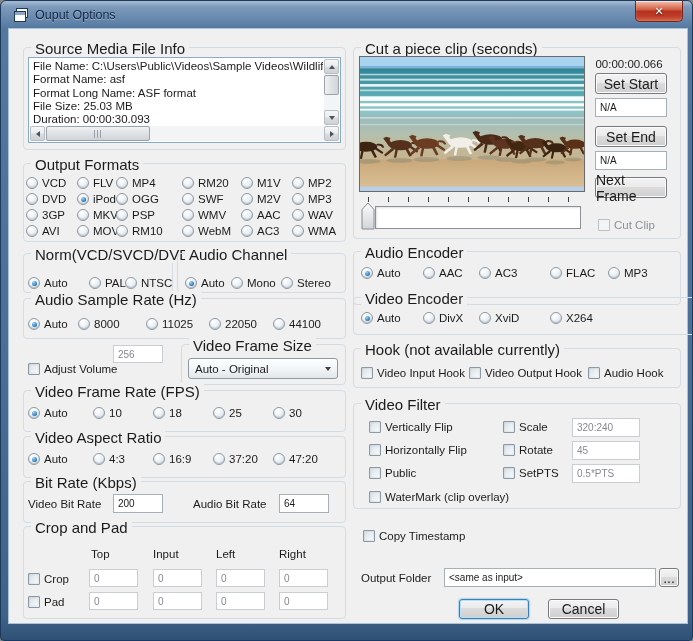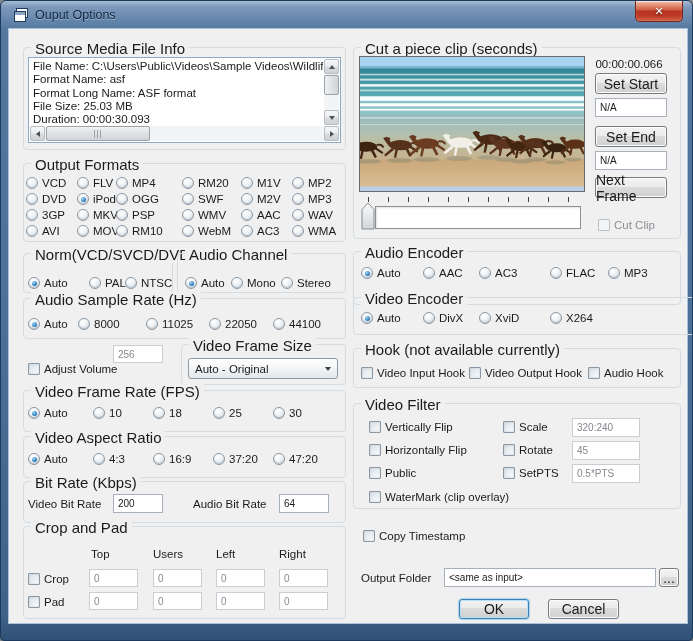--- a/index.html
+++ b/index.html
@@ -340,21 +340,21 @@
   </div>
   <div class="lab" style="left:27px;top:497px">Video Bit Rate</div>
   <div class="inp" style="left:112px;top:493px;width:50px;height:19px">200</div>
   <div class="lab" style="left:192px;top:497px">Audio Bit Rate</div>
   <div class="inp" style="left:278px;top:493px;width:50px;height:19px">64</div>
 
   <div class="grp" style="left:22px;top:525px;width:323px;height:93px">
     <span class="gl">Crop and Pad</span>
   </div>
   <div class="lab" style="left:90px;top:547px">Top</div>
-  <div class="lab" style="left:152px;top:547px">Users</div>
+  <div class="lab" style="left:152px;top:547px">Input</div>
   <div class="lab" style="left:215px;top:547px">Left</div>
   <div class="lab" style="left:278px;top:547px">Right</div>
   <div class="ci" style="left:27px;top:571px">
       <span class="cbx"></span>
       <span class="tl">Crop</span>
     </div>
   <div class="inp dis" style="left:88px;top:568px;width:49px;height:18px">0</div>
   <div class="inp dis" style="left:152px;top:568px;width:49px;height:18px">0</div>
   <div class="inp dis" style="left:215px;top:568px;width:49px;height:18px">0</div>
   <div class="inp dis" style="left:278px;top:568px;width:49px;height:18px">0</div>

